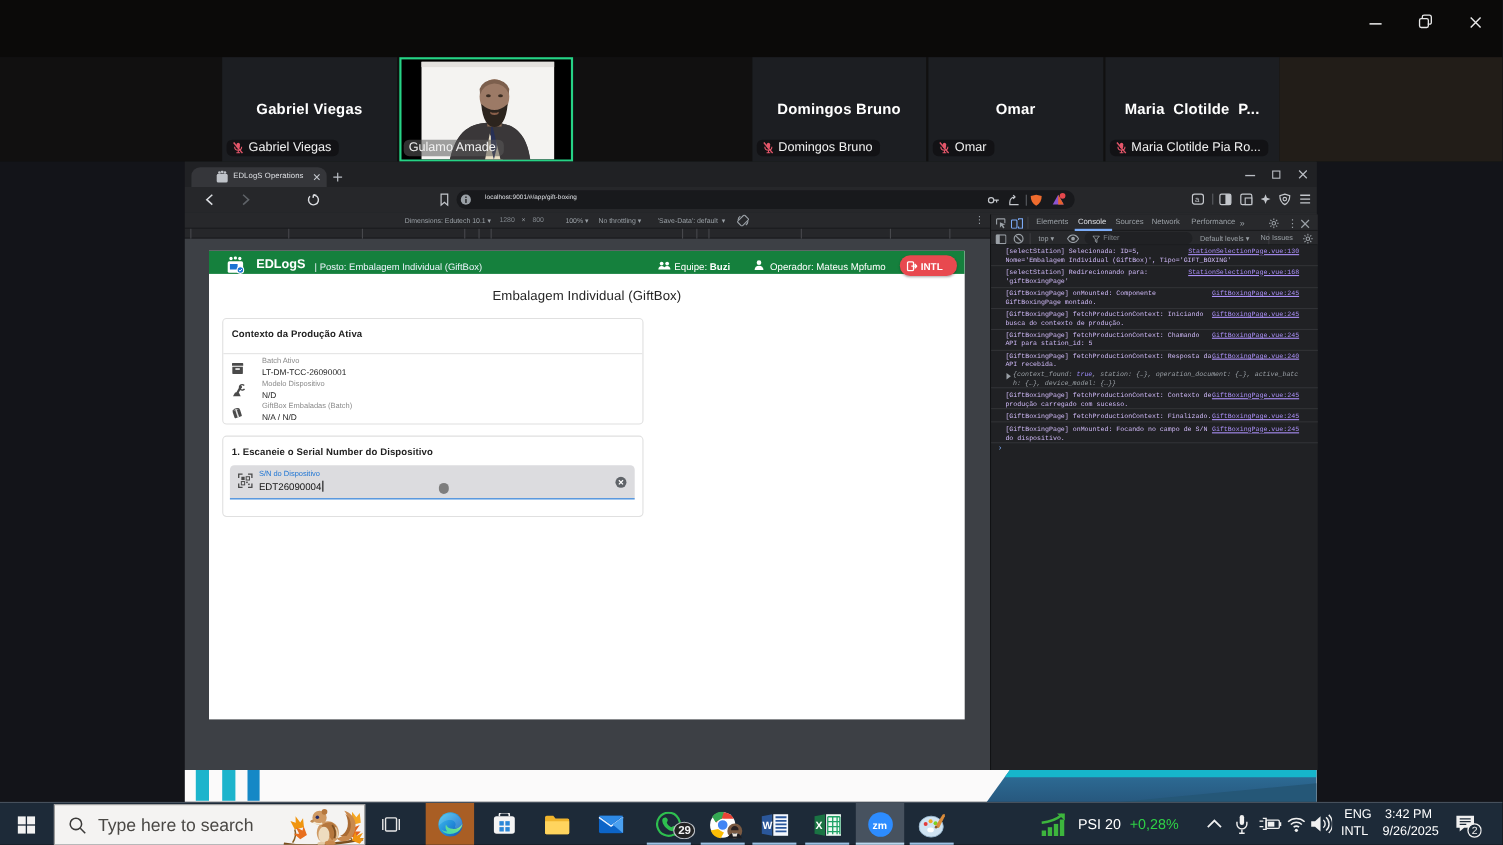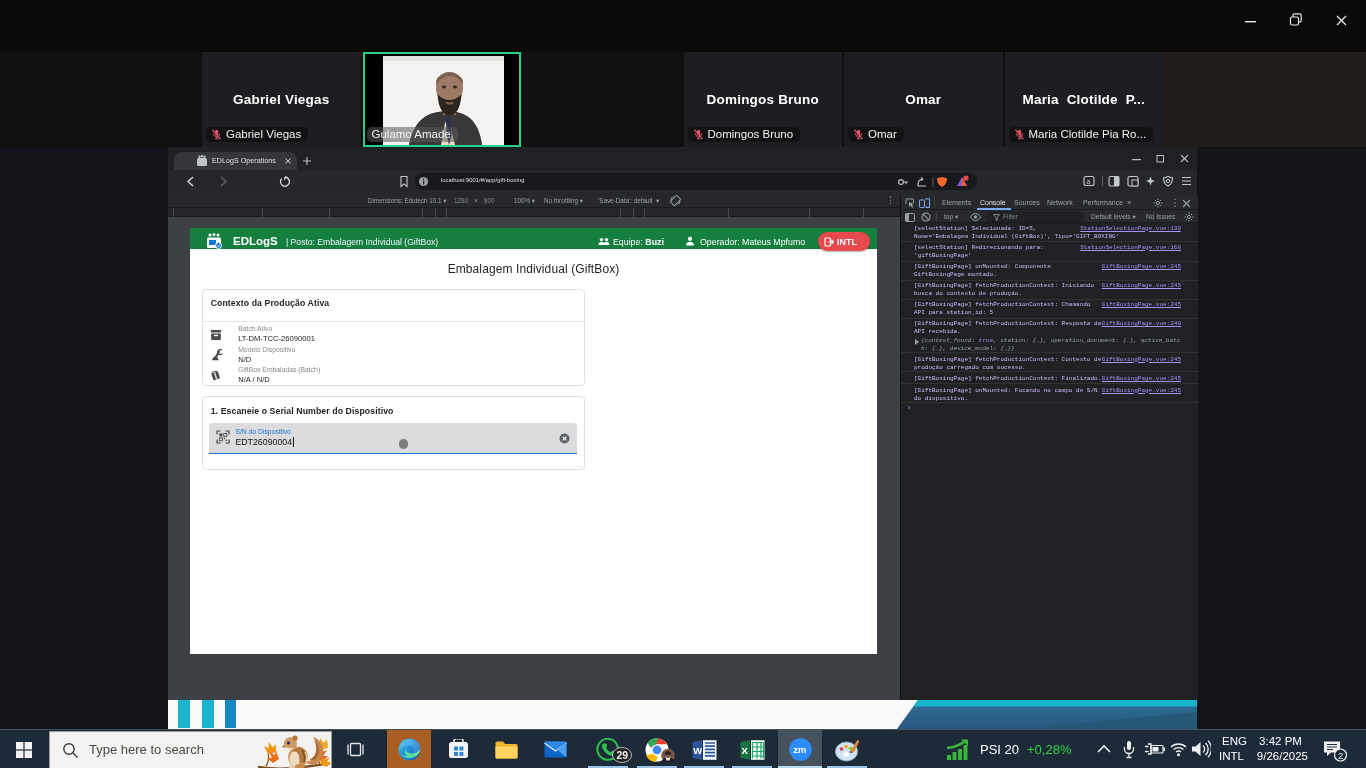--- a/index.html
+++ b/index.html
@@ -435,21 +435,21 @@
         <rect x="0" y="0" width="7.4" height="7.4" fill="#f2f2f2"></rect>
         <rect x="8.6" y="0" width="7.4" height="7.4" fill="#f2f2f2"></rect>
         <rect x="0" y="8.6" width="7.4" height="7.4" fill="#f2f2f2"></rect>
         <rect x="8.6" y="8.6" width="7.4" height="7.4" fill="#f2f2f2"></rect>
       </svg>
     <div id="search">
       <svg class="abs" style="left:12px;top:10px" width="17" height="17" viewBox="0 0 17 17">
           <circle cx="7" cy="7" r="5.2" fill="none" stroke="#3b3a39" stroke-width="1.4"></circle>
           <path d="M11 11 L15.5 15.5" stroke="#3b3a39" stroke-width="1.4"></path>
         </svg>
-      <div class="abs" style="left:39px;top:10px;font-size:13px;color:#4a4845">Type here to search</div>
+      <div class="abs" style="left:39px;top:10px;font-size:16px;color:#4a4845">Type here to search</div>
       <svg class="abs" style="left:206px;top:-2px" width="76" height="40" viewBox="0 0 76 40">
         <path d="M2 37 Q20 40 38 38 Q58 36 74 33" stroke="#7a4f1e" stroke-width="2.4" fill="none"></path>
         <path d="M10 36 Q14 30 12 24 M64 34 Q60 28 64 20" stroke="#8a5f24" stroke-width="1.4" fill="none"></path>
         <path d="M12 24 l-5-7 5 1 -1-6 5 5 2-4 2 8 z" fill="#f0950f" transform="rotate(8 12 24)"></path>
         <path d="M17 33 l-6-5 5 0 -3-6 6 3 1-4 3 8 z" fill="#e86f1e"></path>
         <path d="M64 20 l-4-7 4 1 0-6 4 5 3-4 1 9 z" fill="#f5a623"></path>
         <path d="M66 32 l6-6 -5 0 4-6 -7 3 -1-5 -4 9 z" fill="#e2621c"></path>
         <path d="M71 37 l4-5 -4 0 3-5 -6 3 -1-4 -3 8 z" fill="#f0950f"></path>
         <path d="M50 32 C62 30 64 16 57 7 C68 10 71 24 62 33 C58 36 52 35 50 32 z" fill="#c9894e"></path>
         <path d="M53 30 C61 27 62 17 58 10 C64 14 65 24 59 30 z" fill="#a96a33"></path>

